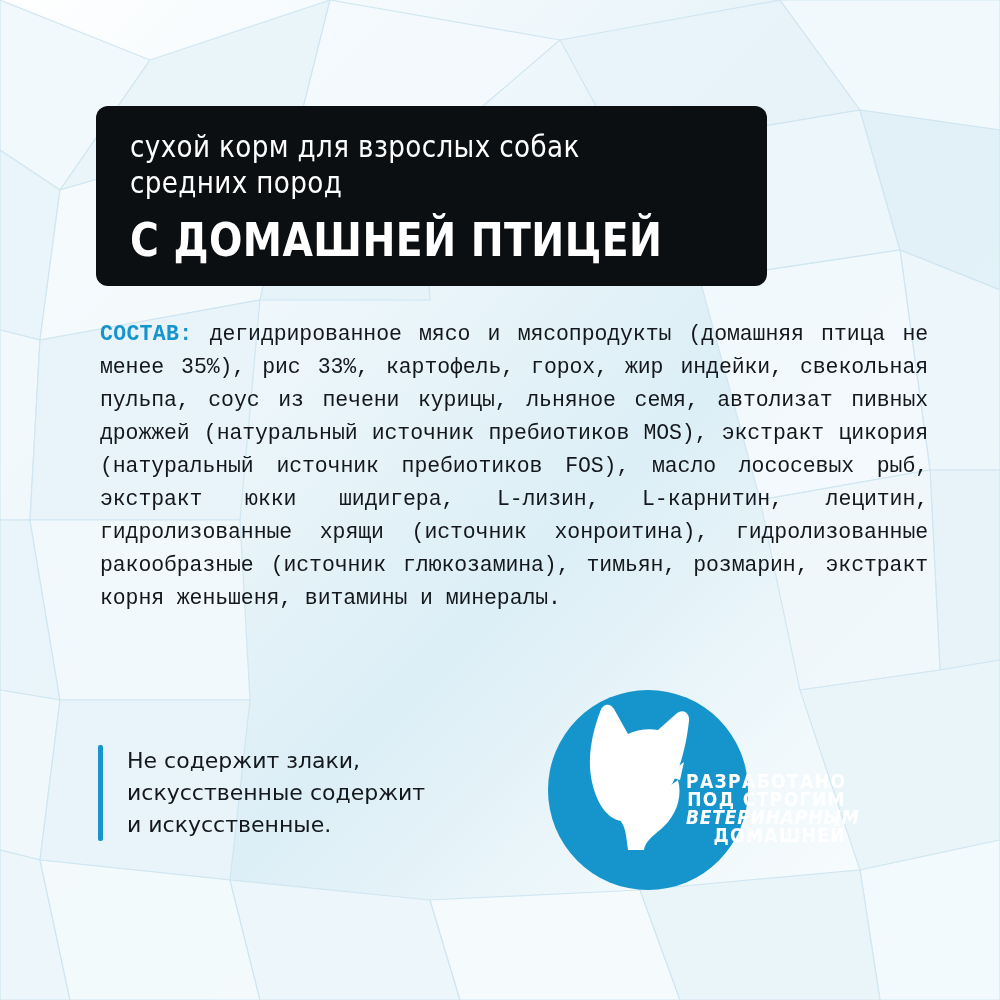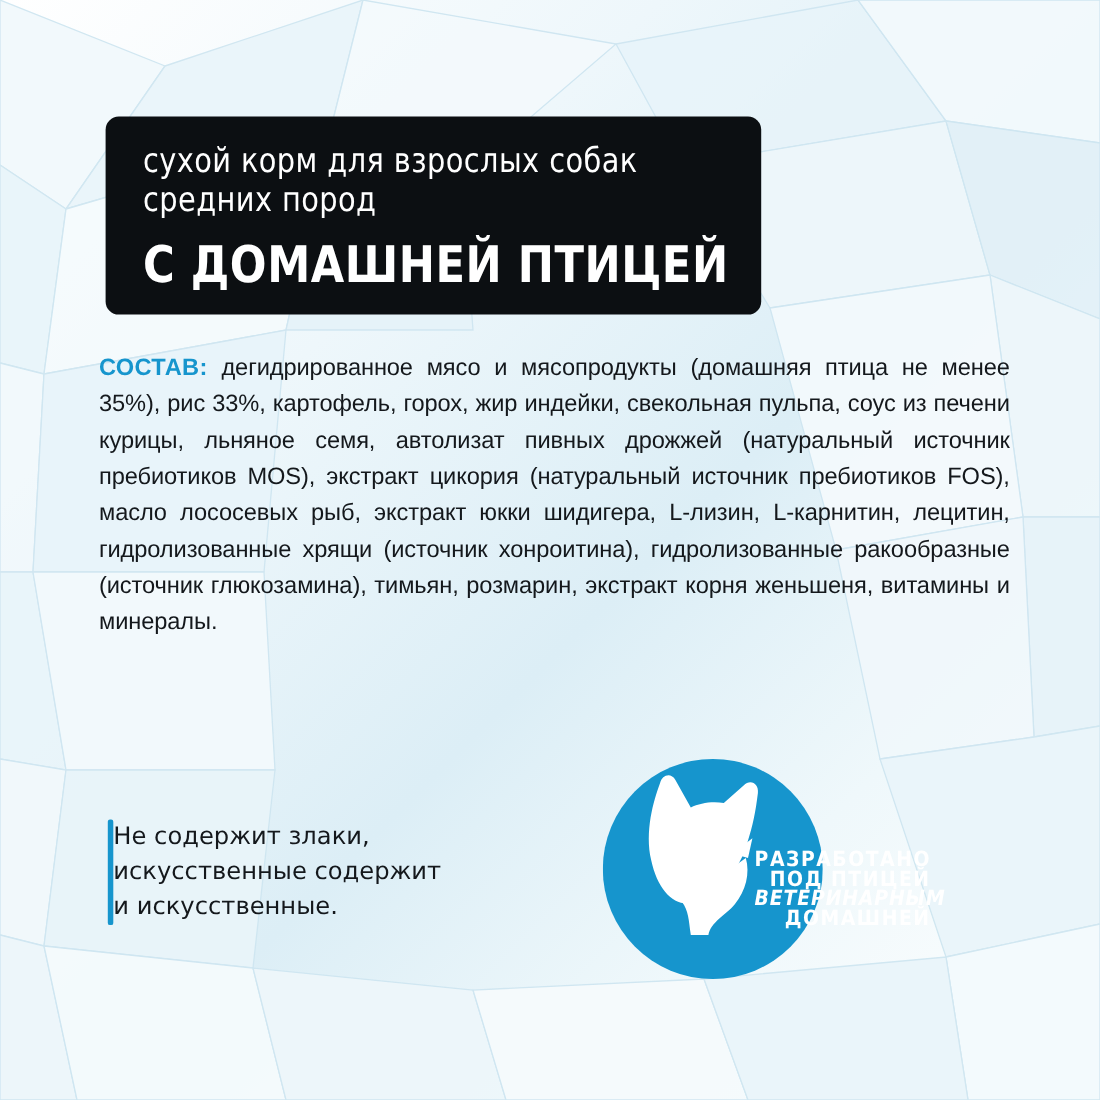--- a/index.html
+++ b/index.html
@@ -29,21 +29,21 @@
     width: 1000px;
     height: 1000px;
     pointer-events: none;
   }
 
   
   .title-banner {
     position: absolute;
     left: 96px;
     top: 106px;
-    width: 596px;
+    width: 671px;
     height: 180px;
     background: #0c0f12;
     border-radius: 12px;
     box-sizing: border-box;
     padding: 22px 34px 0 34px;
   }
   .title-line {
     color: #ffffff;
     font-size: 31px;
     line-height: 36px;
@@ -63,28 +63,28 @@
     letter-spacing: 0.5px;
     font-family: "DejaVu Sans Condensed", "Liberation Sans Narrow", "Liberation Sans", sans-serif;
     transform: scaleX(0.95);
     transform-origin: left center;
     white-space: nowrap;
   }
 
   
   .composition {
     position: absolute;
-    left: 90px;
+    left: 100px;
     top: 318px;
     width: 828px;
     color: #14181c;
     font-size: 21.5px;
     line-height: 33px;
     text-align: justify;
-    font-family: Liberation Sans, sans-serif;
+    font-family: Liberation Mono, monospace;
     letter-spacing: -0.1px;
   }
   .composition .label {
     color: #1695cd;
     font-weight: 700;
     letter-spacing: 0.3px;
   }
 
   
   .claim {
@@ -95,20 +95,21 @@
     display: flex;
     align-items: stretch;
   }
   .claim-bar {
     width: 5px;
     background: #1695cd;
     flex: 0 0 5px;
     border-radius: 2px;
   }
   .claim-text {
+    padding-left: 24px;
     color: #14181c;
     font-size: 22px;
     line-height: 32px;
     font-family: "DejaVu Sans", sans-serif;
   }
 
   
   .vet-badge {
     position: absolute;
     left: 548px;
@@ -199,19 +200,19 @@
 
       <path fill="#ffffff" d="M44 92 C38 66 46 38 52 22 C54 14 62 12 66 19 L80 44 C88 40 100 38 110 40 L128 24 C134 18 142 22 141 31 C139 48 136 62 132 74 C124 104 104 122 84 130 C66 136 50 120 44 92 Z"></path>
 
       <path fill="#ffffff" d="M72 130 C62 118 60 104 64 92 L78 102 C88 96 104 94 116 100 L130 90 C134 104 130 120 120 132 C112 142 98 148 96 160 L80 160 C78 146 78 138 72 130 Z"></path>
 
       <path fill="#ffffff" d="M62 92 L60 72 L80 88 Z"></path>
       <path fill="#ffffff" d="M132 90 L136 72 L118 86 Z"></path>
     </svg>
     <div class="vet-text">
       <div>РАЗРАБОТАНО</div>
-      <div>ПОД ПТИЦЕЙ</div>
+      <div>ПОД СТРОГИМ</div>
       <div class="em">ВЕТЕРИНАРНЫМ</div>
       <div>ДОМАШНЕЙ</div>
     </div>
   </div>
 
 </div>
 
 </body></html>

